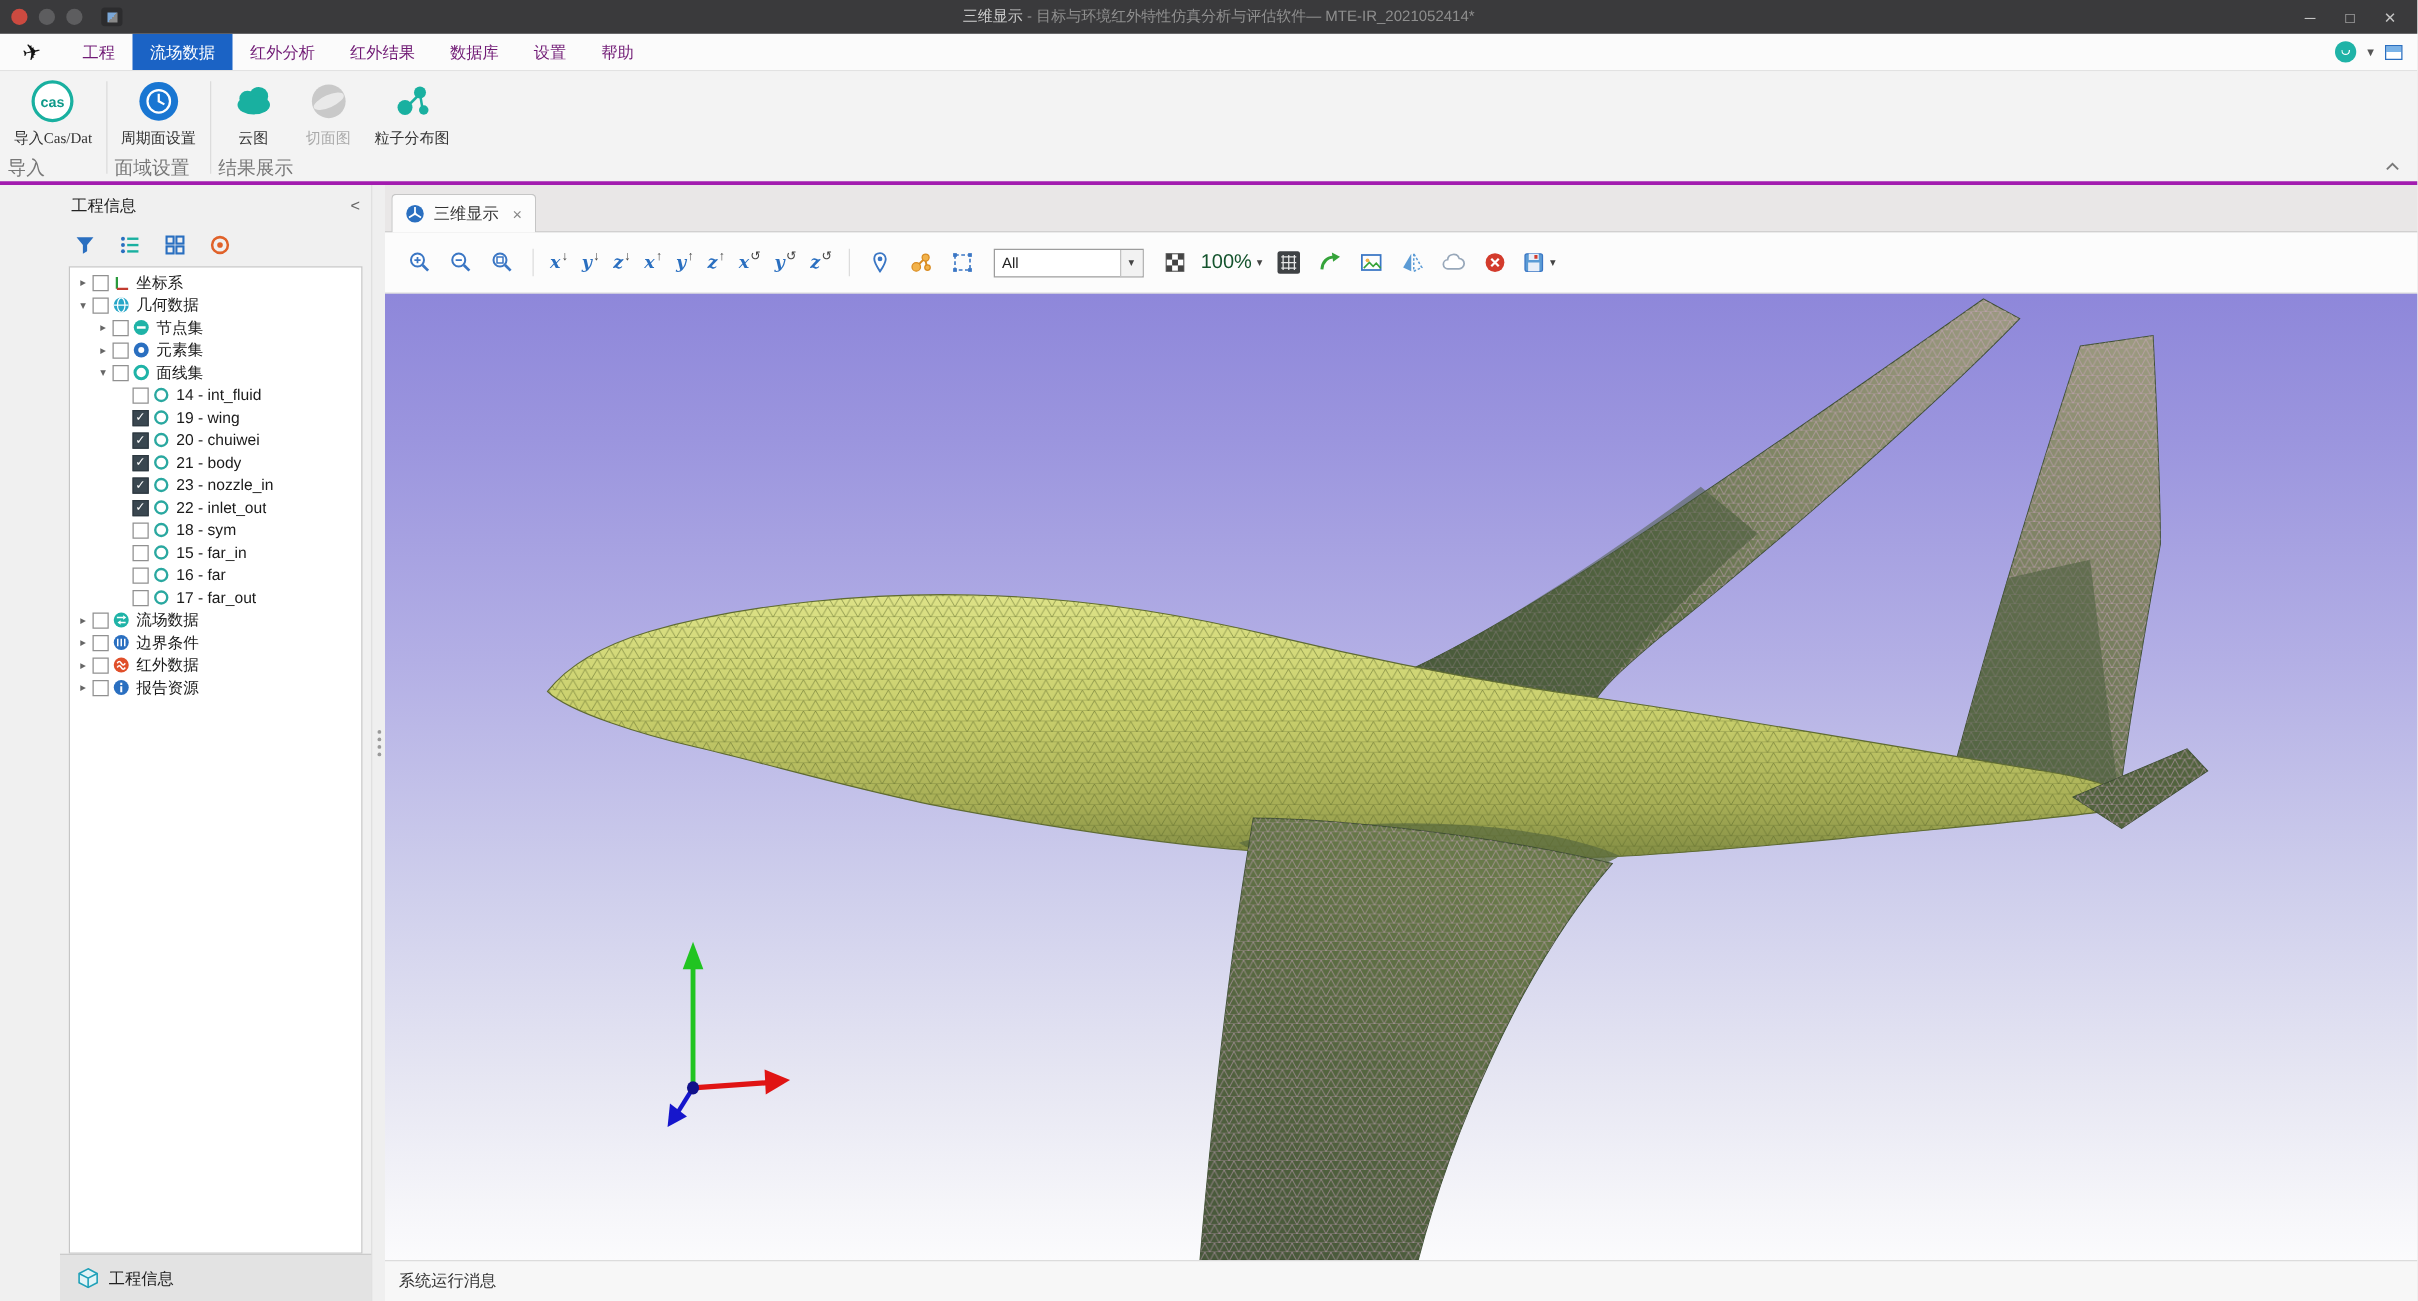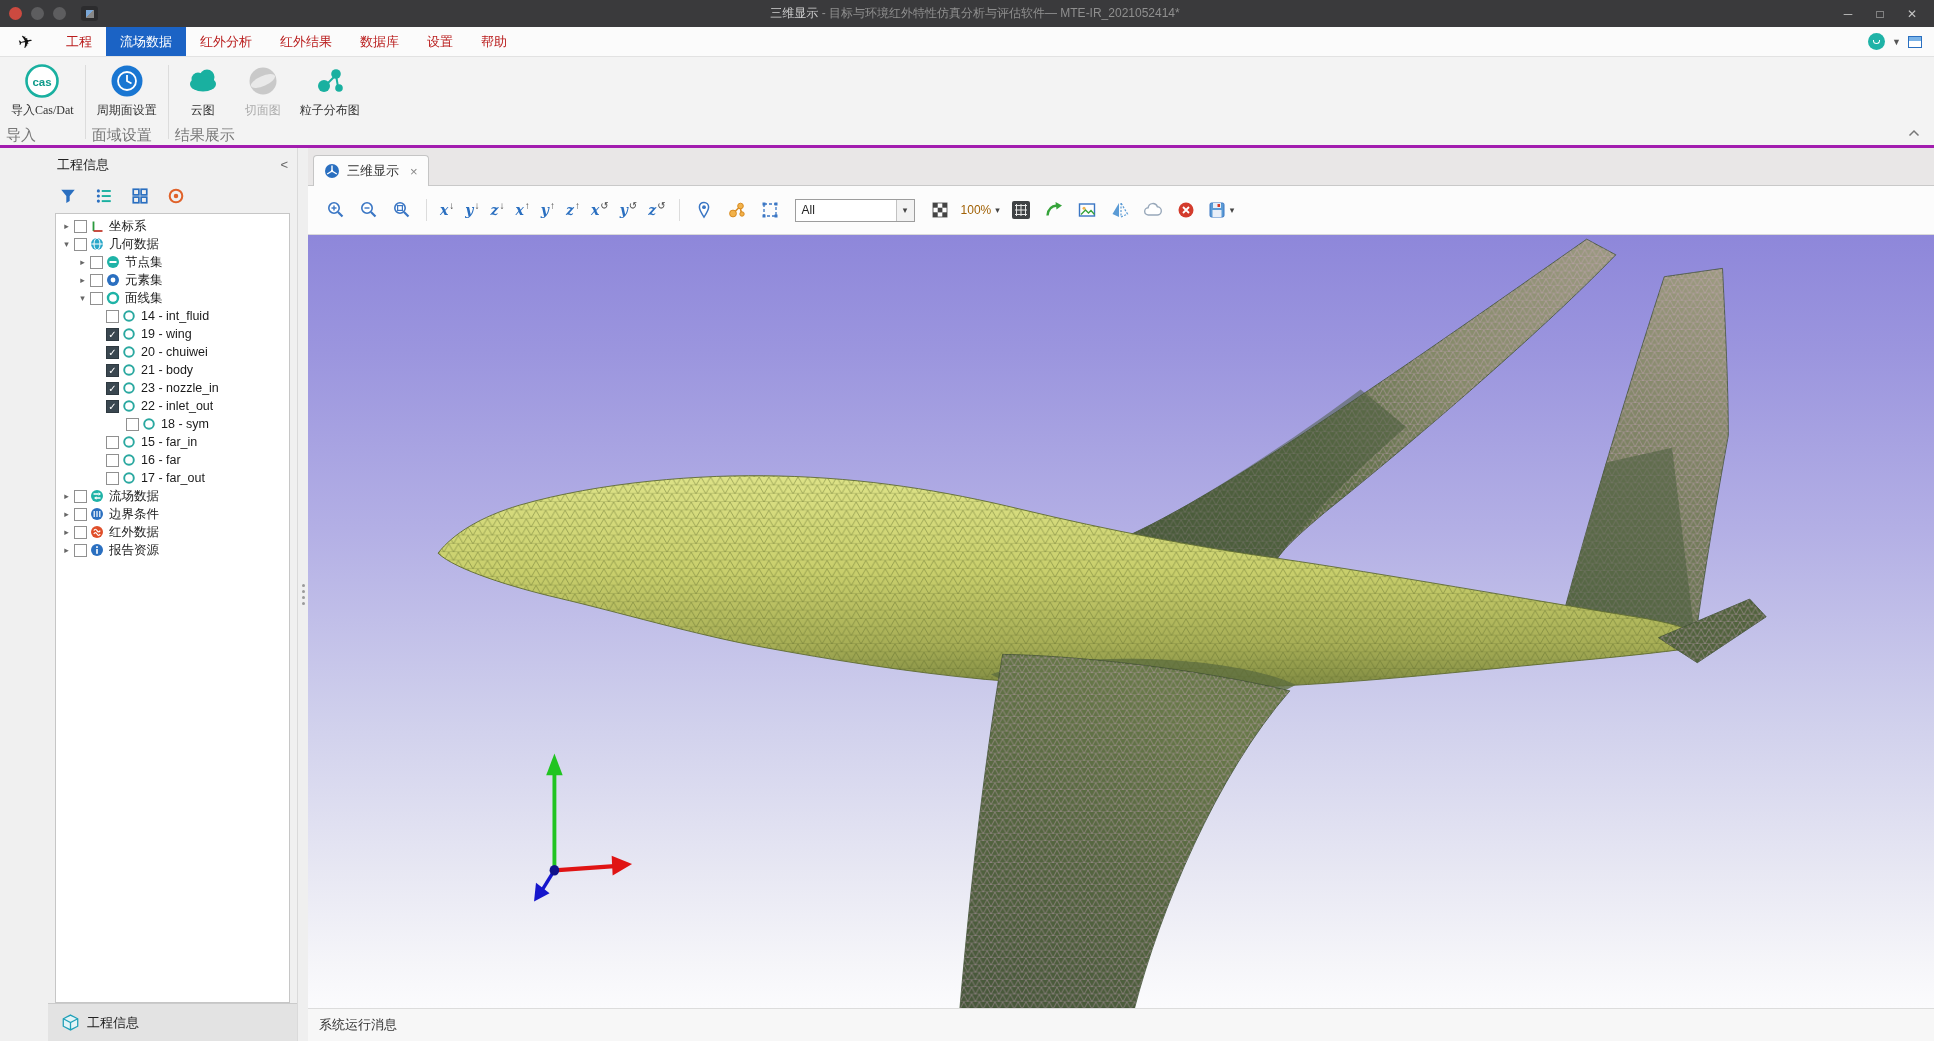--- a/index.html
+++ b/index.html
@@ -17,21 +17,21 @@
   .tb-title{position:absolute;left:16px;right:0;text-align:center;font-size:12px;color:#8f8f8f;pointer-events:none;}
   .tb-title .strong{color:#cfcfcf;}
   .tb-right{margin-left:auto;display:flex;align-items:center;gap:4px;padding-right:8px;}
   .wbtn{width:28px;height:23px;color:#c4c4c4;font-size:12px;display:flex;align-items:center;justify-content:center;}
 
   
   .menubar{height:30px;background:#fbfbfb;border-bottom:1px solid #e2e2e2;display:flex;align-items:stretch;flex:0 0 auto;}
   .logo{width:52px;display:flex;align-items:center;justify-content:center;font-size:18px;color:#111;transform:rotate(0);}
   .logo span{display:inline-block;transform:rotate(-12deg);}
   .mtabs{display:flex;align-items:stretch;}
-  .mtab{padding:0 14px;line-height:30px;font-size:13px;color:#b91c1c;cursor:default;}
+  .mtab{padding:0 14px;line-height:30px;font-size:13px;color:#701a75;cursor:default;}
   .mtab.active{background:#1b63c5;color:#fff;}
   .menu-right{margin-left:auto;display:flex;align-items:center;gap:7px;padding-right:12px;}
   .mr-circ{width:17px;height:17px;border-radius:50%;background:#1fb3a7;display:flex;align-items:center;justify-content:center;}
   .mr-circ i{width:7px;height:4px;border:1.5px solid #fff;border-top:none;display:block;border-radius:0 0 4px 4px;}
   .mr-caret{font-size:9px;color:#555;}
   .mr-sq{width:14px;height:12px;border:1.5px solid #2a6fc0;background:linear-gradient(180deg,#7ab3e8 45%,#fff 45%);}
 
   
   .ribbon{height:91px;background:#f3f3f3;border-bottom:3px solid #a21caf;display:flex;align-items:stretch;position:relative;flex:0 0 auto;}
   .rgroup{display:flex;flex-direction:column;padding:4px 6px 0 6px;}
@@ -82,21 +82,21 @@
   .vtoolbar{height:49px;background:#fcfcfc;border-bottom:1px solid #d9d9d9;display:flex;align-items:center;gap:9px;padding-left:16px;flex:0 0 auto;}
   .tbtn{width:24px;height:24px;display:flex;align-items:center;justify-content:center;cursor:default;}
   .tb-sep{width:1px;height:22px;background:#dcdcdc;margin:0 3px;}
   .tb-axis{display:flex;align-items:flex-start;cursor:default;padding:0 1px;}
   .tb-axis i{font-style:italic;font-weight:bold;color:#2a6fc0;font-size:14px;font-family:"DejaVu Serif",serif;line-height:20px;}
   .tb-axis em{font-style:normal;font-size:10px;color:#444;line-height:12px;margin-left:1px;}
   .tb-combo{width:120px;height:23px;border:1px solid #9d9d9d;background:#fff;display:flex;align-items:center;margin:0 4px;}
   .tb-combo .val{flex:1;padding-left:6px;font-size:12px;color:#222;}
   .tb-combo .arrowbox{width:18px;height:100%;border-left:1px solid #c2c2c2;background:#f2f2f2;display:flex;align-items:center;justify-content:center;font-size:9px;color:#444;}
   .tb-zoom{display:flex;align-items:center;gap:4px;cursor:default;}
-  .tb-zoom b{font-weight:normal;font-size:12px;color:#a16207;text-align:right;}
+  .tb-zoom b{font-weight:normal;font-size:16px;color:#14532d;text-align:right;}
   .tb-zoom em{font-style:normal;font-size:9px;color:#444;}
   .tb-save{display:flex;align-items:center;gap:3px;cursor:default;}
   .tb-save em{font-style:normal;font-size:9px;color:#444;}
 
   .viewport{flex:1;position:relative;min-height:0;
     background:linear-gradient(180deg,#8e87da 0%,#9b95de 15%,#b3afe5 38%,#cfcfec 62%,#e7e7f3 82%,#f5f5f9 94%,#fbfbfd 100%);}
   .viewport svg.scene{position:absolute;inset:0;width:100%;height:100%;}
 
   .msgbar{height:33px;background:#f7f7f7;border-top:1px solid #dcdcdc;display:flex;align-items:center;padding-left:11px;font-size:13px;color:#333;flex:0 0 auto;}
 
@@ -379,21 +379,21 @@
             <div class="trow" style="padding-left: 36px;">
               <span class="texp"></span>
               <span class="tcb on">✓</span>
               <span class="tico">
                 <svg width="14" height="14" viewBox="0 0 14 14">
                   <circle cx="7" cy="7" r="4.8" fill="#fff" stroke="#2aa8a0" stroke-width="1.9"></circle>
                 </svg>
               </span>
               <span class="tlbl">22 - inlet_out</span>
             </div>
-            <div class="trow" style="padding-left: 56px;">
+            <div class="trow" style="padding-left: 36px;">
               <span class="texp"></span>
               <span class="tcb"></span>
               <span class="tico">
                 <svg width="14" height="14" viewBox="0 0 14 14">
                   <circle cx="7" cy="7" r="4.8" fill="#fff" stroke="#2aa8a0" stroke-width="1.9"></circle>
                 </svg>
               </span>
               <span class="tlbl">18 - sym</span>
             </div>
             <div class="trow" style="padding-left: 36px;">

